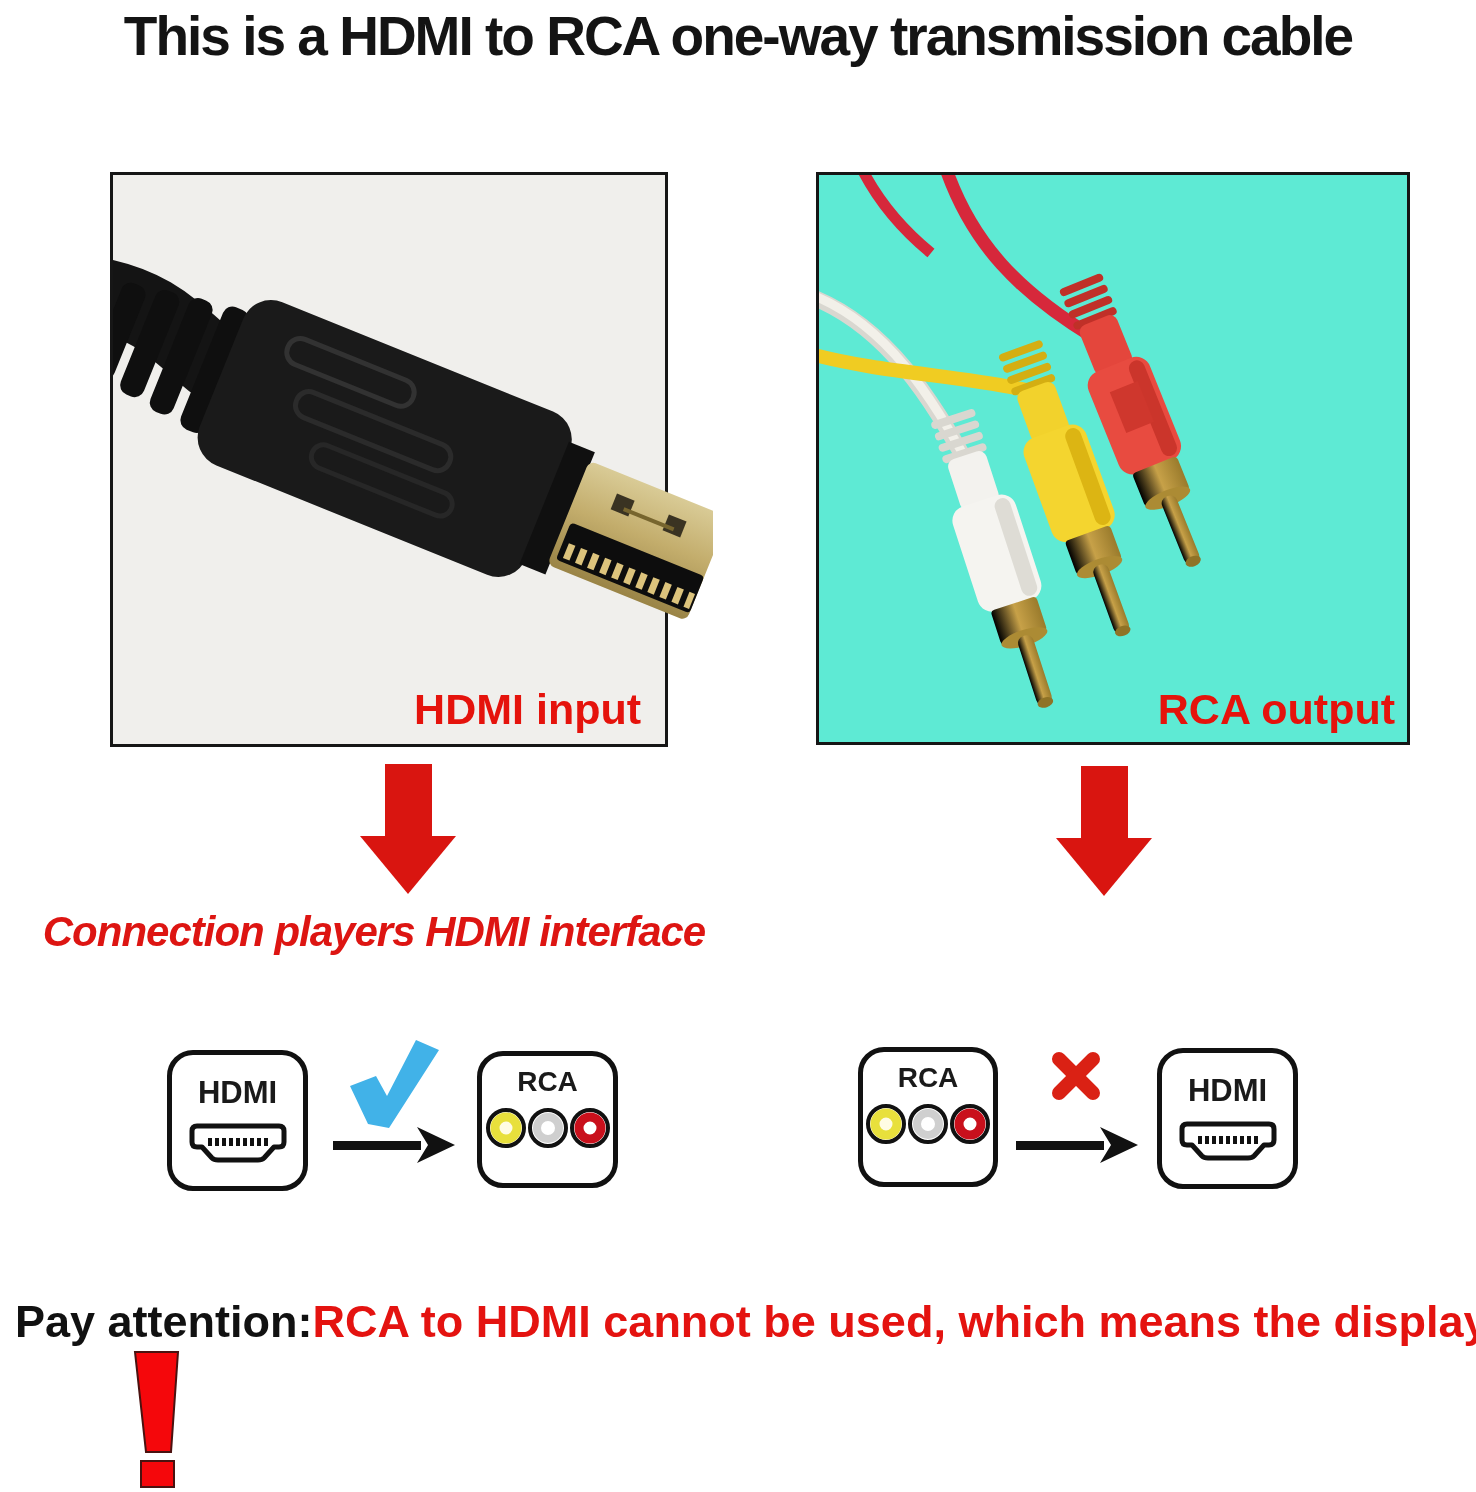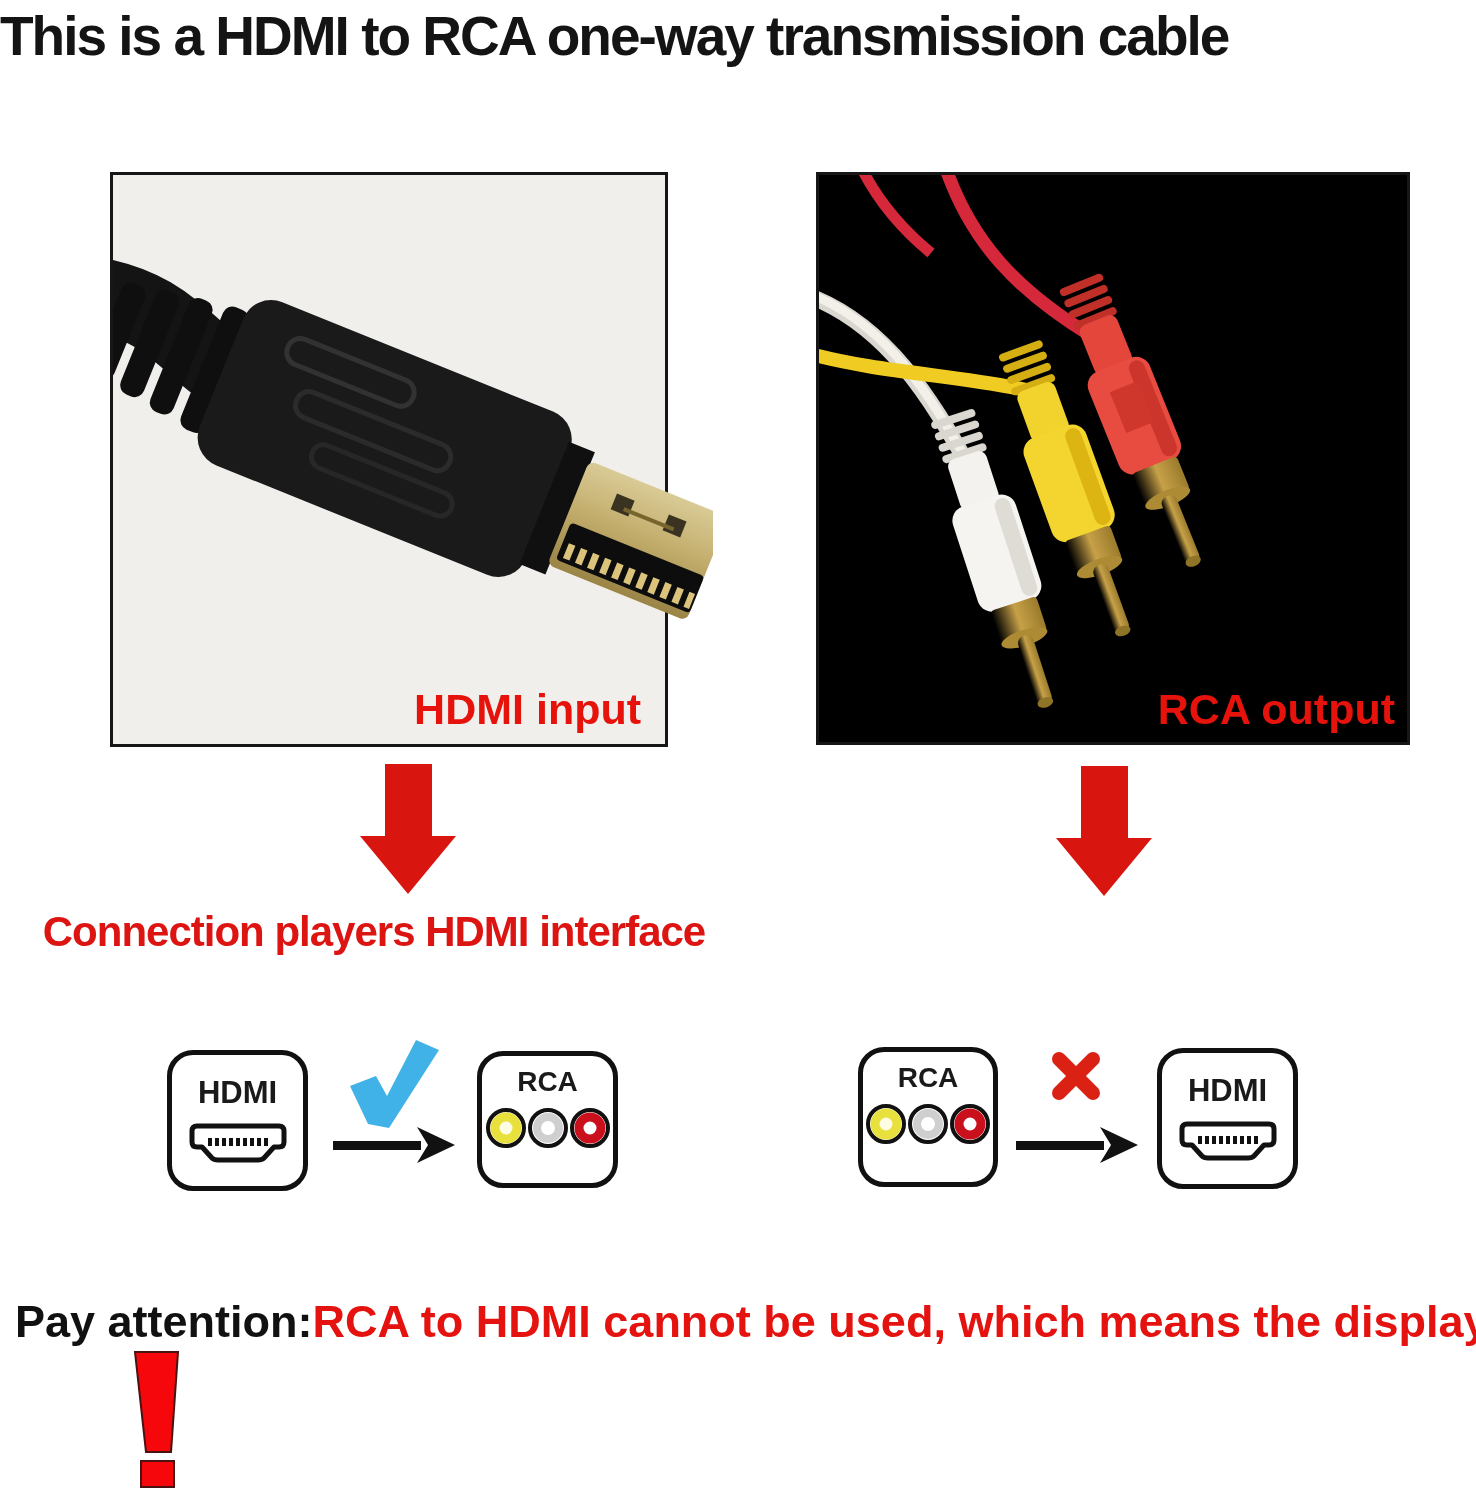--- a/index.html
+++ b/index.html
@@ -1,39 +1,39 @@
 <!DOCTYPE html>
 <html><head>
 <meta charset="utf-8">
 <style>
   html,body{margin:0;padding:0;background:#ffffff;}
   #stage{position:relative;width:1476px;height:1492px;background:#ffffff;overflow:hidden;
          font-family:"Liberation Sans",sans-serif;}
 
   
-  .title{position:absolute;top:4px;left:0;width:1476px;
+  .title{position:absolute;top:4px;left:0;width:1476px;text-align:center;
          font-size:55px;font-weight:700;letter-spacing:-2px;color:#141414;white-space:pre;}
 
   
   .photo{position:absolute;border:3px solid #161616;box-sizing:border-box;}
   .photo-left{left:110px;top:172px;width:558px;height:575px;background:#f0efec;}
-  .photo-right{left:816px;top:172px;width:594px;height:573px;background:#000000;}
+  .photo-right{left:816px;top:172px;width:594px;height:573px;background:#5eead4;}
   .photo svg{position:absolute;left:0;top:0;}
   .photo-label{position:absolute;font-size:43px;font-weight:700;color:#e5130c;white-space:pre;}
   .photo-left .photo-label{right:24px;bottom:10px;}
   .photo-right .photo-label{right:12px;bottom:8px;}
 
   
   .down-arrow{position:absolute;width:100px;height:132px;}
   .down-arrow-left{left:358px;top:764px;}
   .down-arrow-right{left:1054px;top:766px;}
 
   
   .caption{position:absolute;font-size:42px;font-weight:700;color:#dd1512;
-           text-align:center;white-space:pre;}
+           text-align:center;white-space:pre;font-style:italic;}
   .caption-left{left:0px;top:908px;width:748px;letter-spacing:-1px;}
   .caption-right{left:800px;top:912px;width:648px;}
 
   
   .dbox{position:absolute;border:5px solid #111111;border-radius:26px;background:#ffffff;
         box-sizing:border-box;display:flex;flex-direction:column;align-items:center;}
   .dbox .dlabel{color:#1a1a1a;font-weight:700;line-height:1;}
   .dbox-hdmi .dlabel{font-size:31px;margin-top:22px;}
   .dbox-rca .dlabel{font-size:28px;margin-top:12px;}
   .dbox-hdmi svg{margin-top:13px;}

